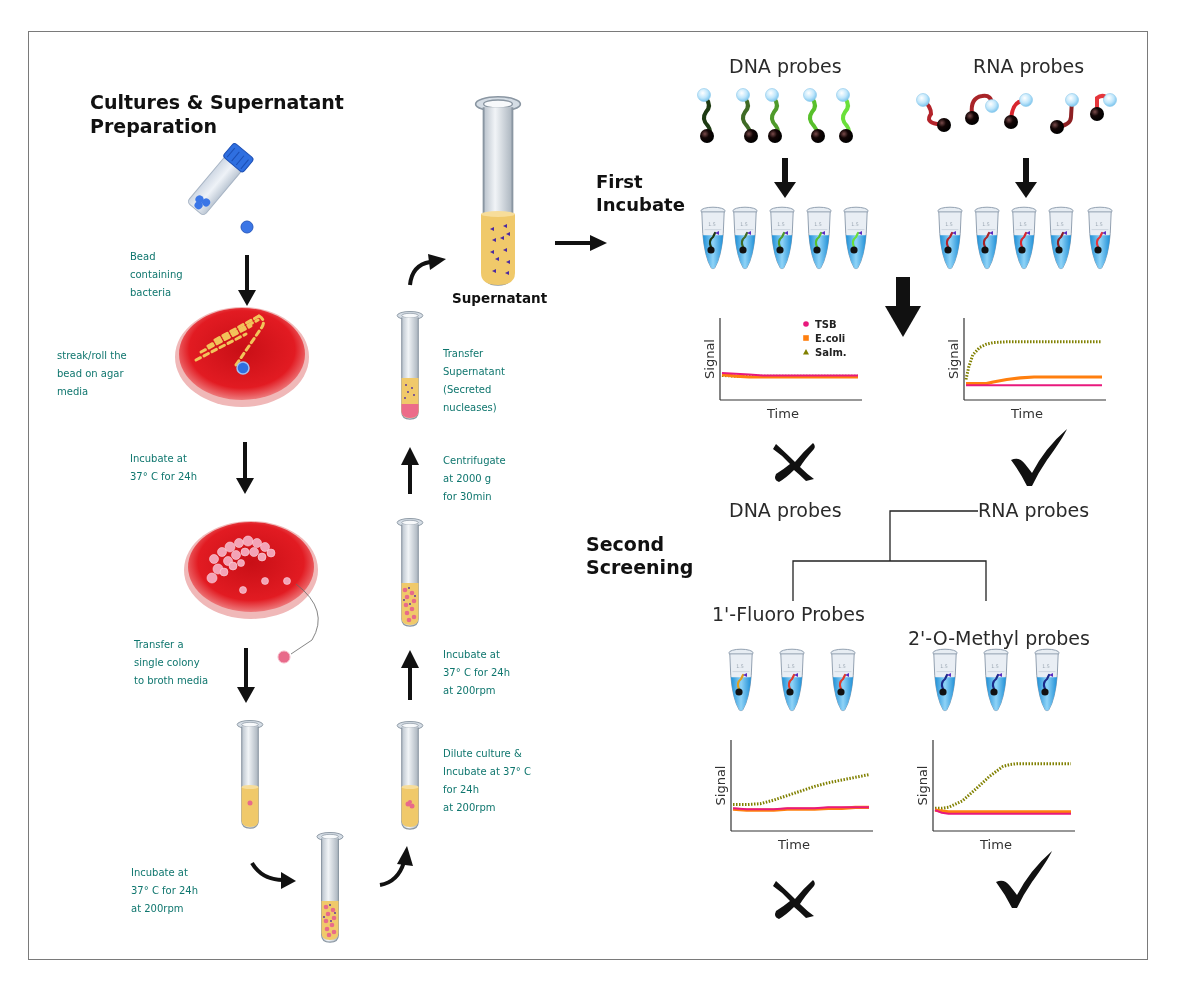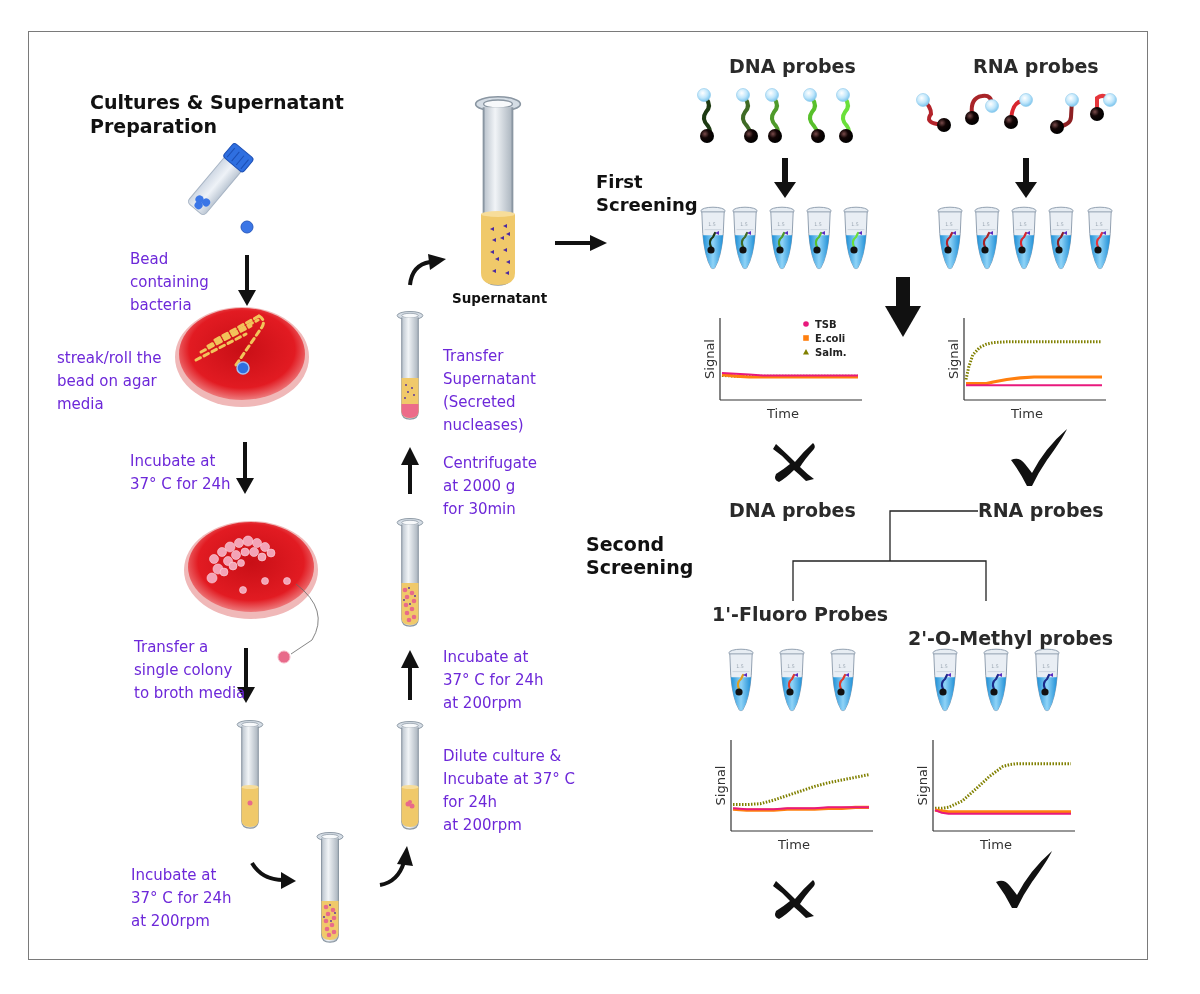--- a/index.html
+++ b/index.html
@@ -1,23 +1,23 @@
 <!DOCTYPE html>
 <html><head>
 <meta charset="utf-8">
 <style>
   html, body { margin: 0; padding: 0; background: #ffffff; }
   body { width: 1200px; height: 994px; position: relative; overflow: hidden;
          font-family: "DejaVu Sans", sans-serif; color: #222; }
   #frame { position: absolute; left: 28px; top: 31px; width: 1120px; height: 929px;
            border: 1.5px solid #7a7a7a; box-sizing: border-box; }
   svg#canvas { position: absolute; left: 0; top: 0; }
-  .lbl { position: absolute; font-size: 15px; line-height: 23px; color: #6d28d9; white-space: pre; }
+  .lbl { position: absolute; font-size: 10px; line-height: 18px; color: #0f766e; white-space: pre; }
   .title { position: absolute; font-weight: bold; font-size: 19px; line-height: 24px; color: #111; }
-  .sub { position: absolute; font-size: 19px; line-height: 22px; color: #2a2a2a; white-space: nowrap; font-weight: bold; }
+  .sub { position: absolute; font-size: 19px; line-height: 22px; color: #2a2a2a; white-space: nowrap; }
   .bold-s { position: absolute; font-weight: bold; font-size: 13.5px; color: #111; }
   .axis-lbl { font-family: "DejaVu Sans", sans-serif; font-size: 13px; fill: #333; }
   .legend-txt { font-family: "DejaVu Sans", sans-serif; font-size: 10px; font-weight: bold; fill: #222; }
 </style>
 </head>
 <body>
 
 <div id="frame"></div>
 
 <svg id="canvas" width="1200" height="994" xmlns="http://www.w3.org/2000/svg">
@@ -537,21 +537,21 @@
 <div class="lbl" style="left:443px; top:452px;">Centrifugate
 at 2000 g
 for 30min</div>
 <div class="lbl" style="left:443px; top:345px;">Transfer
 Supernatant
 (Secreted
 nucleases)</div>
 <div class="bold-s" style="left:452px; top:290px;">Supernatant</div>
 
 <div class="title" style="left:596px; top:170px; width:100px; font-size:18px; line-height:23px;">First
-Screening</div>
+Incubate</div>
 <div class="sub" style="left:729px; top:55px;">DNA probes</div>
 <div class="sub" style="left:973px; top:55px;">RNA probes</div>
 
 <div class="title" style="left:586px; top:533px; width:115px; font-size:19px; line-height:23px;">Second
 Screening</div>
 <div class="sub" style="left:729px; top:499px;">DNA probes</div>
 <div class="sub" style="left:978px; top:499px;">RNA probes</div>
 <div class="sub" style="left:712px; top:603px;">1'-Fluoro Probes</div>
 <div class="sub" style="left:908px; top:603px;margin-top:24px;">2'-O-Methyl probes</div>
 

